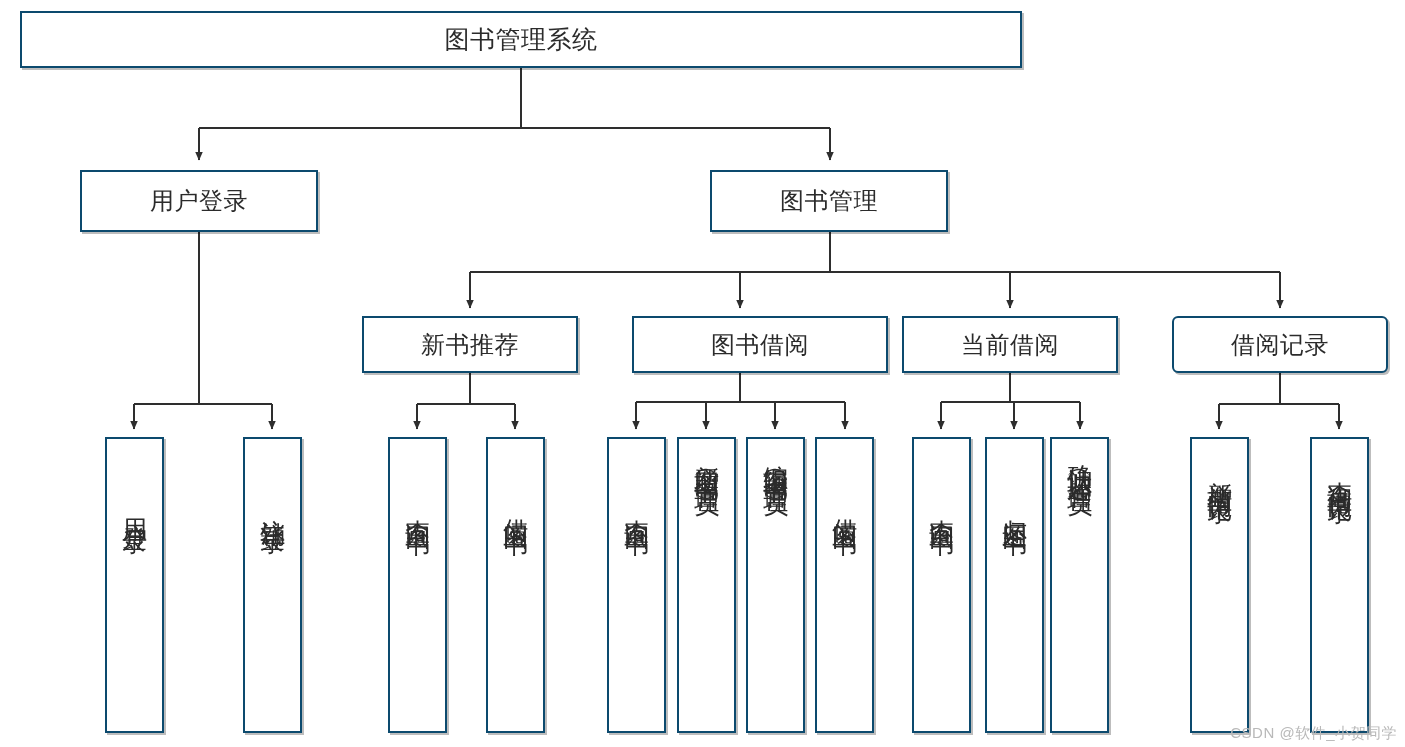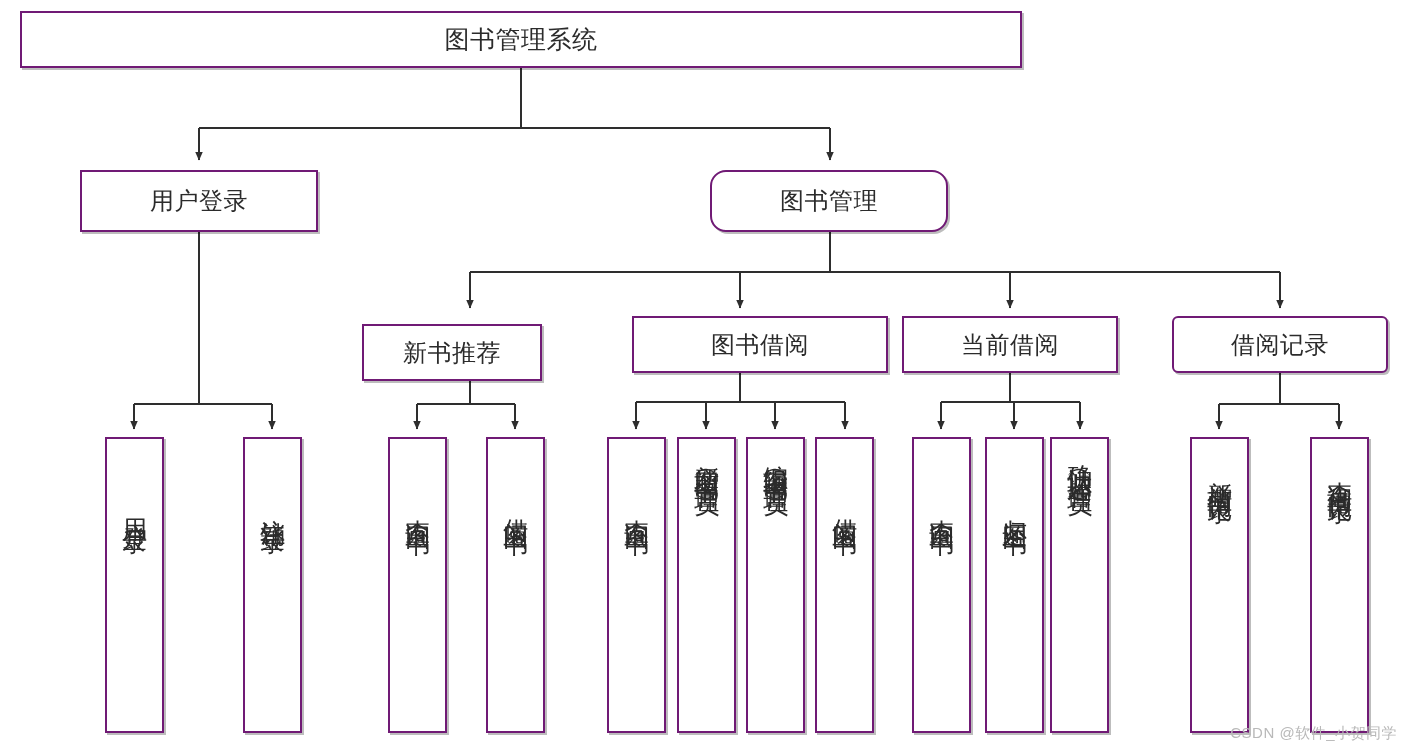--- a/index.html
+++ b/index.html
@@ -26,21 +26,21 @@
     top: 0;
     width: 1405px;
     height: 747px;
     pointer-events: none;
   }
   
   .node {
     position: absolute;
     box-sizing: border-box;
     background: #ffffff;
-    border: 2px solid #701a75;
+    border: 2px solid #0c4a6e;
     box-shadow: 2px 2px 0 0 rgba(0,0,0,0.26);
     display: flex;
     align-items: center;
     justify-content: center;
   }
   .node .label {
     color: #2b2b2b;
     letter-spacing: 0.5px;
     white-space: nowrap;
   }
@@ -137,25 +137,25 @@
     </g>
   </svg>
 
   <div class="node root" style="left:20px; top:11px; width:1002px; height:57px;">
     <span class="label">图书管理系统</span>
   </div>
 
   <div class="node branch" style="left:80px; top:170px; width:238px; height:62px;">
     <span class="label">用户登录</span>
   </div>
-  <div class="node branch" style="left:710px; top:170px; width:238px; height:62px;border-radius:16px;">
+  <div class="node branch" style="left:710px; top:170px; width:238px; height:62px;">
     <span class="label">图书管理</span>
   </div>
 
-  <div class="node branch" style="left:362px; top:324px; width:180px; height:57px;">
+  <div class="node branch" style="left:362px; top:316px; width:216px; height:57px;">
     <span class="label">新书推荐</span>
   </div>
   <div class="node branch" style="left:632px; top:316px; width:256px; height:57px;">
     <span class="label">图书借阅</span>
   </div>
   <div class="node branch" style="left:902px; top:316px; width:216px; height:57px;">
     <span class="label">当前借阅</span>
   </div>
   <div class="node branch" style="left:1172px; top:316px; width:216px; height:57px;border-radius:6px;">
     <span class="label">借阅记录</span>

